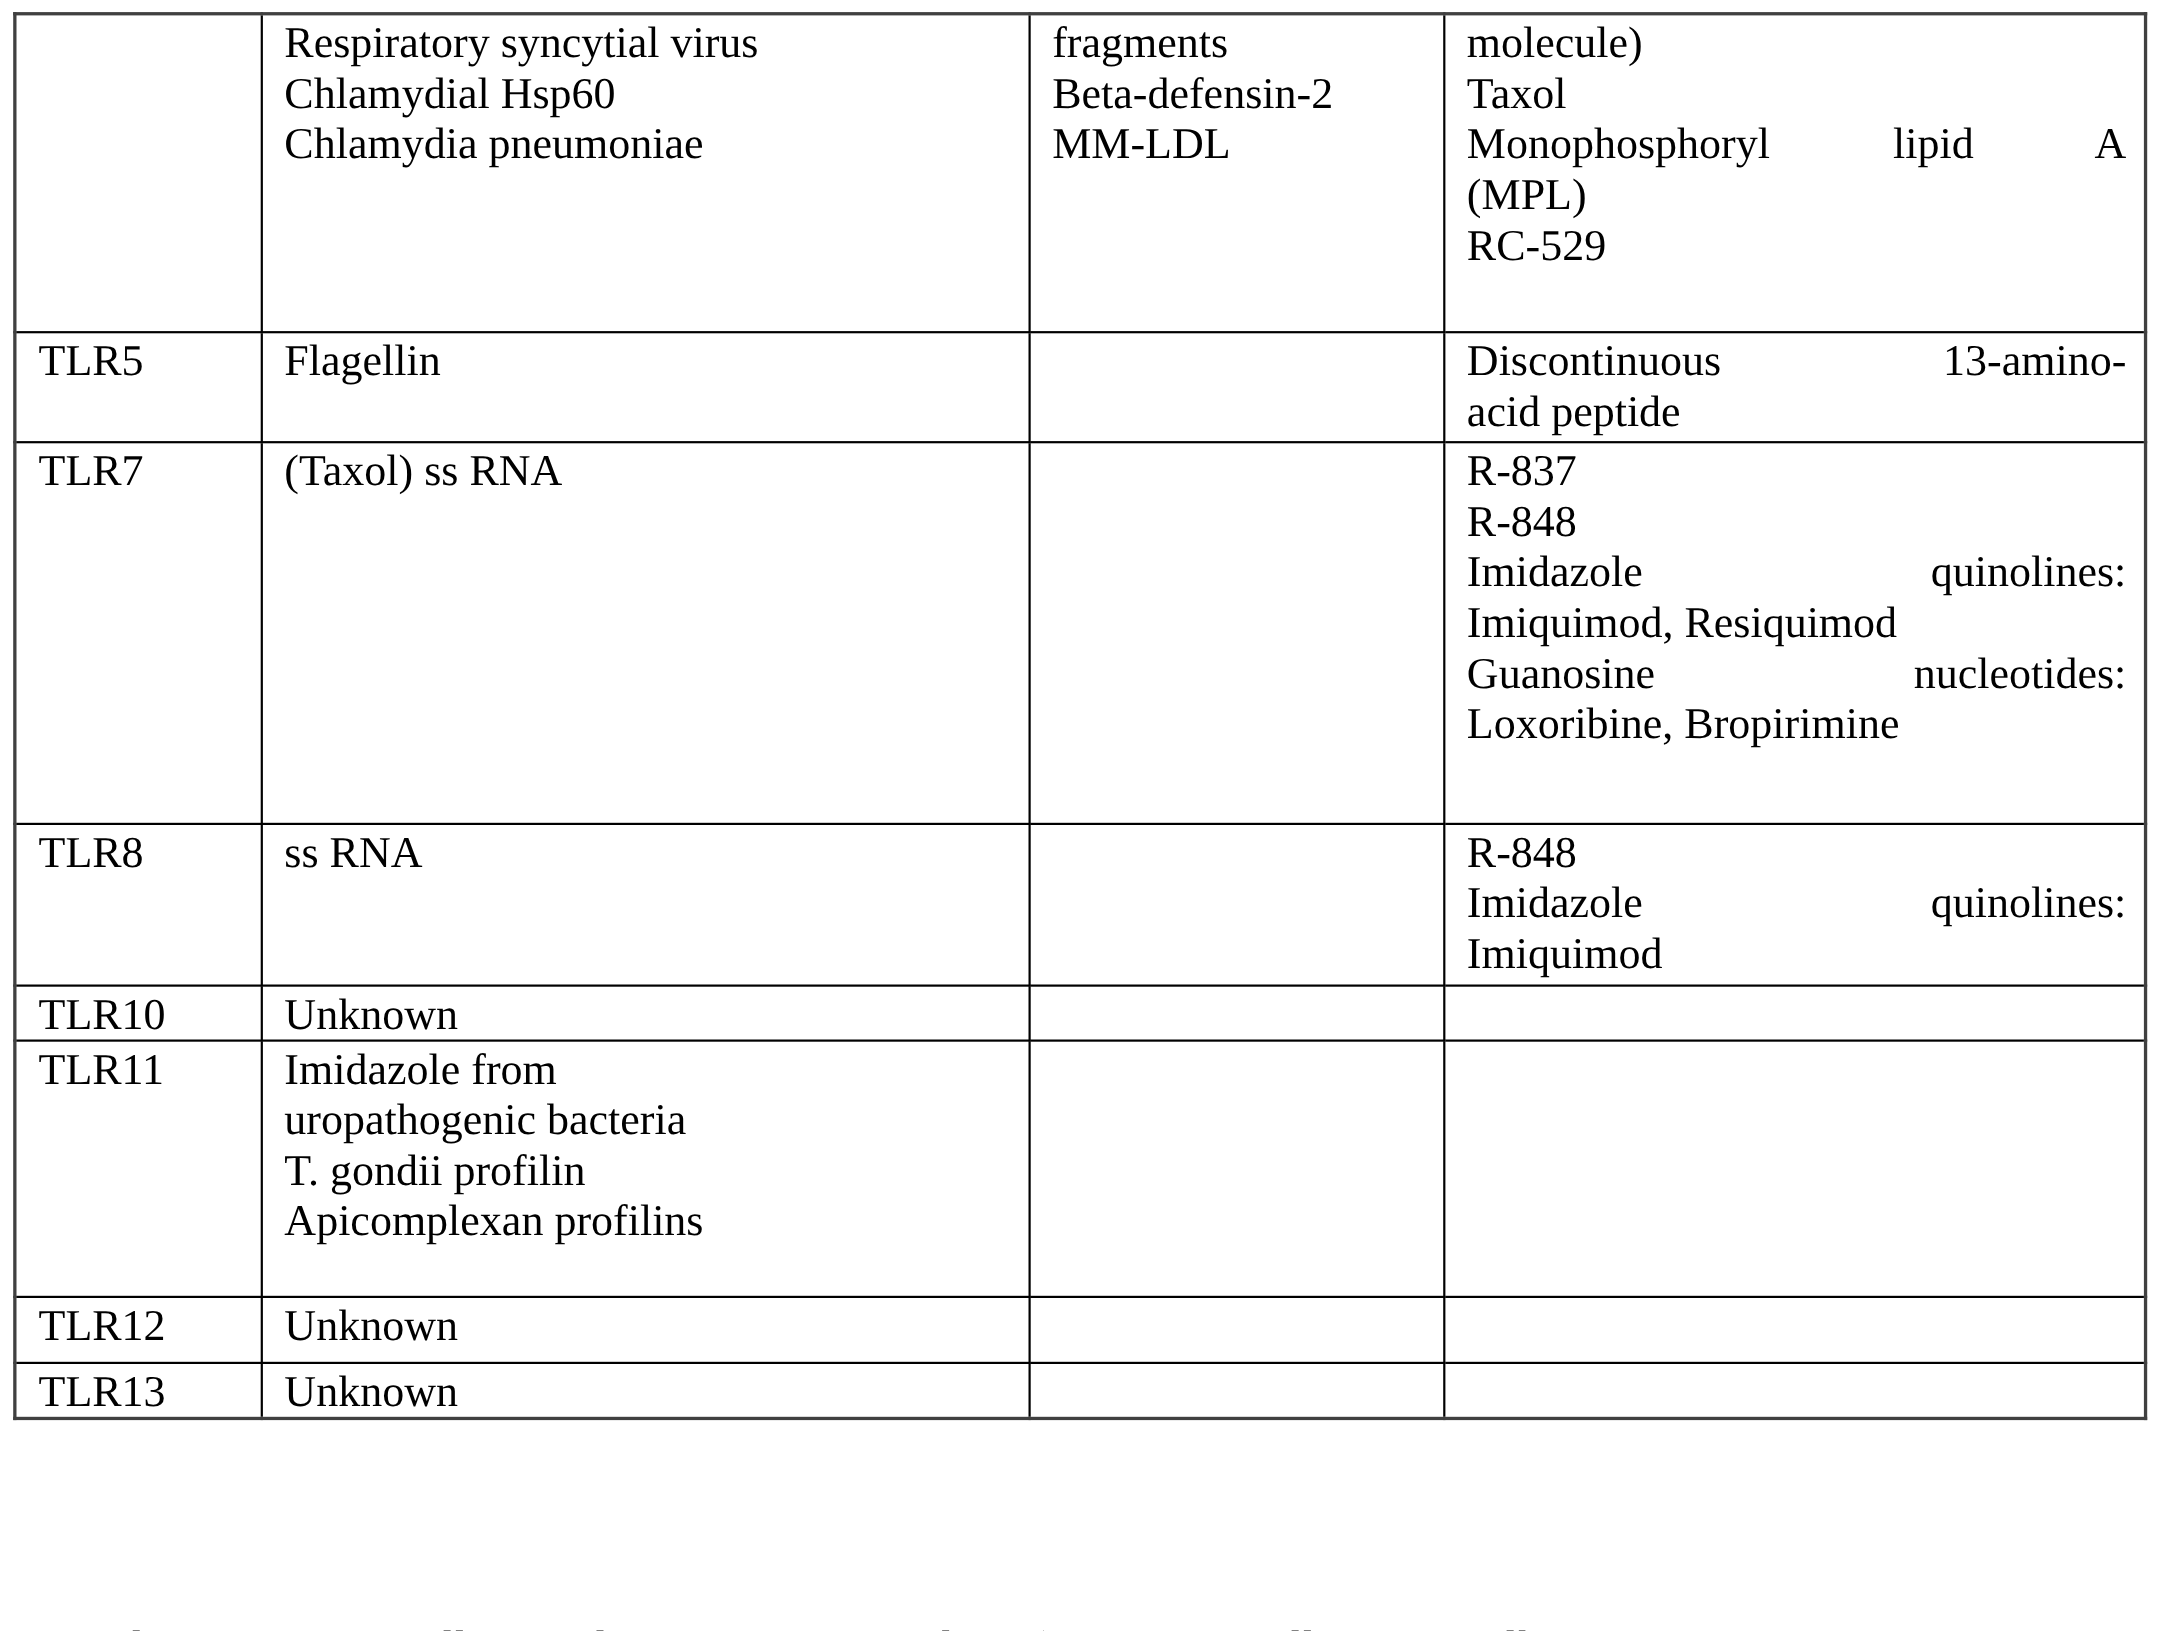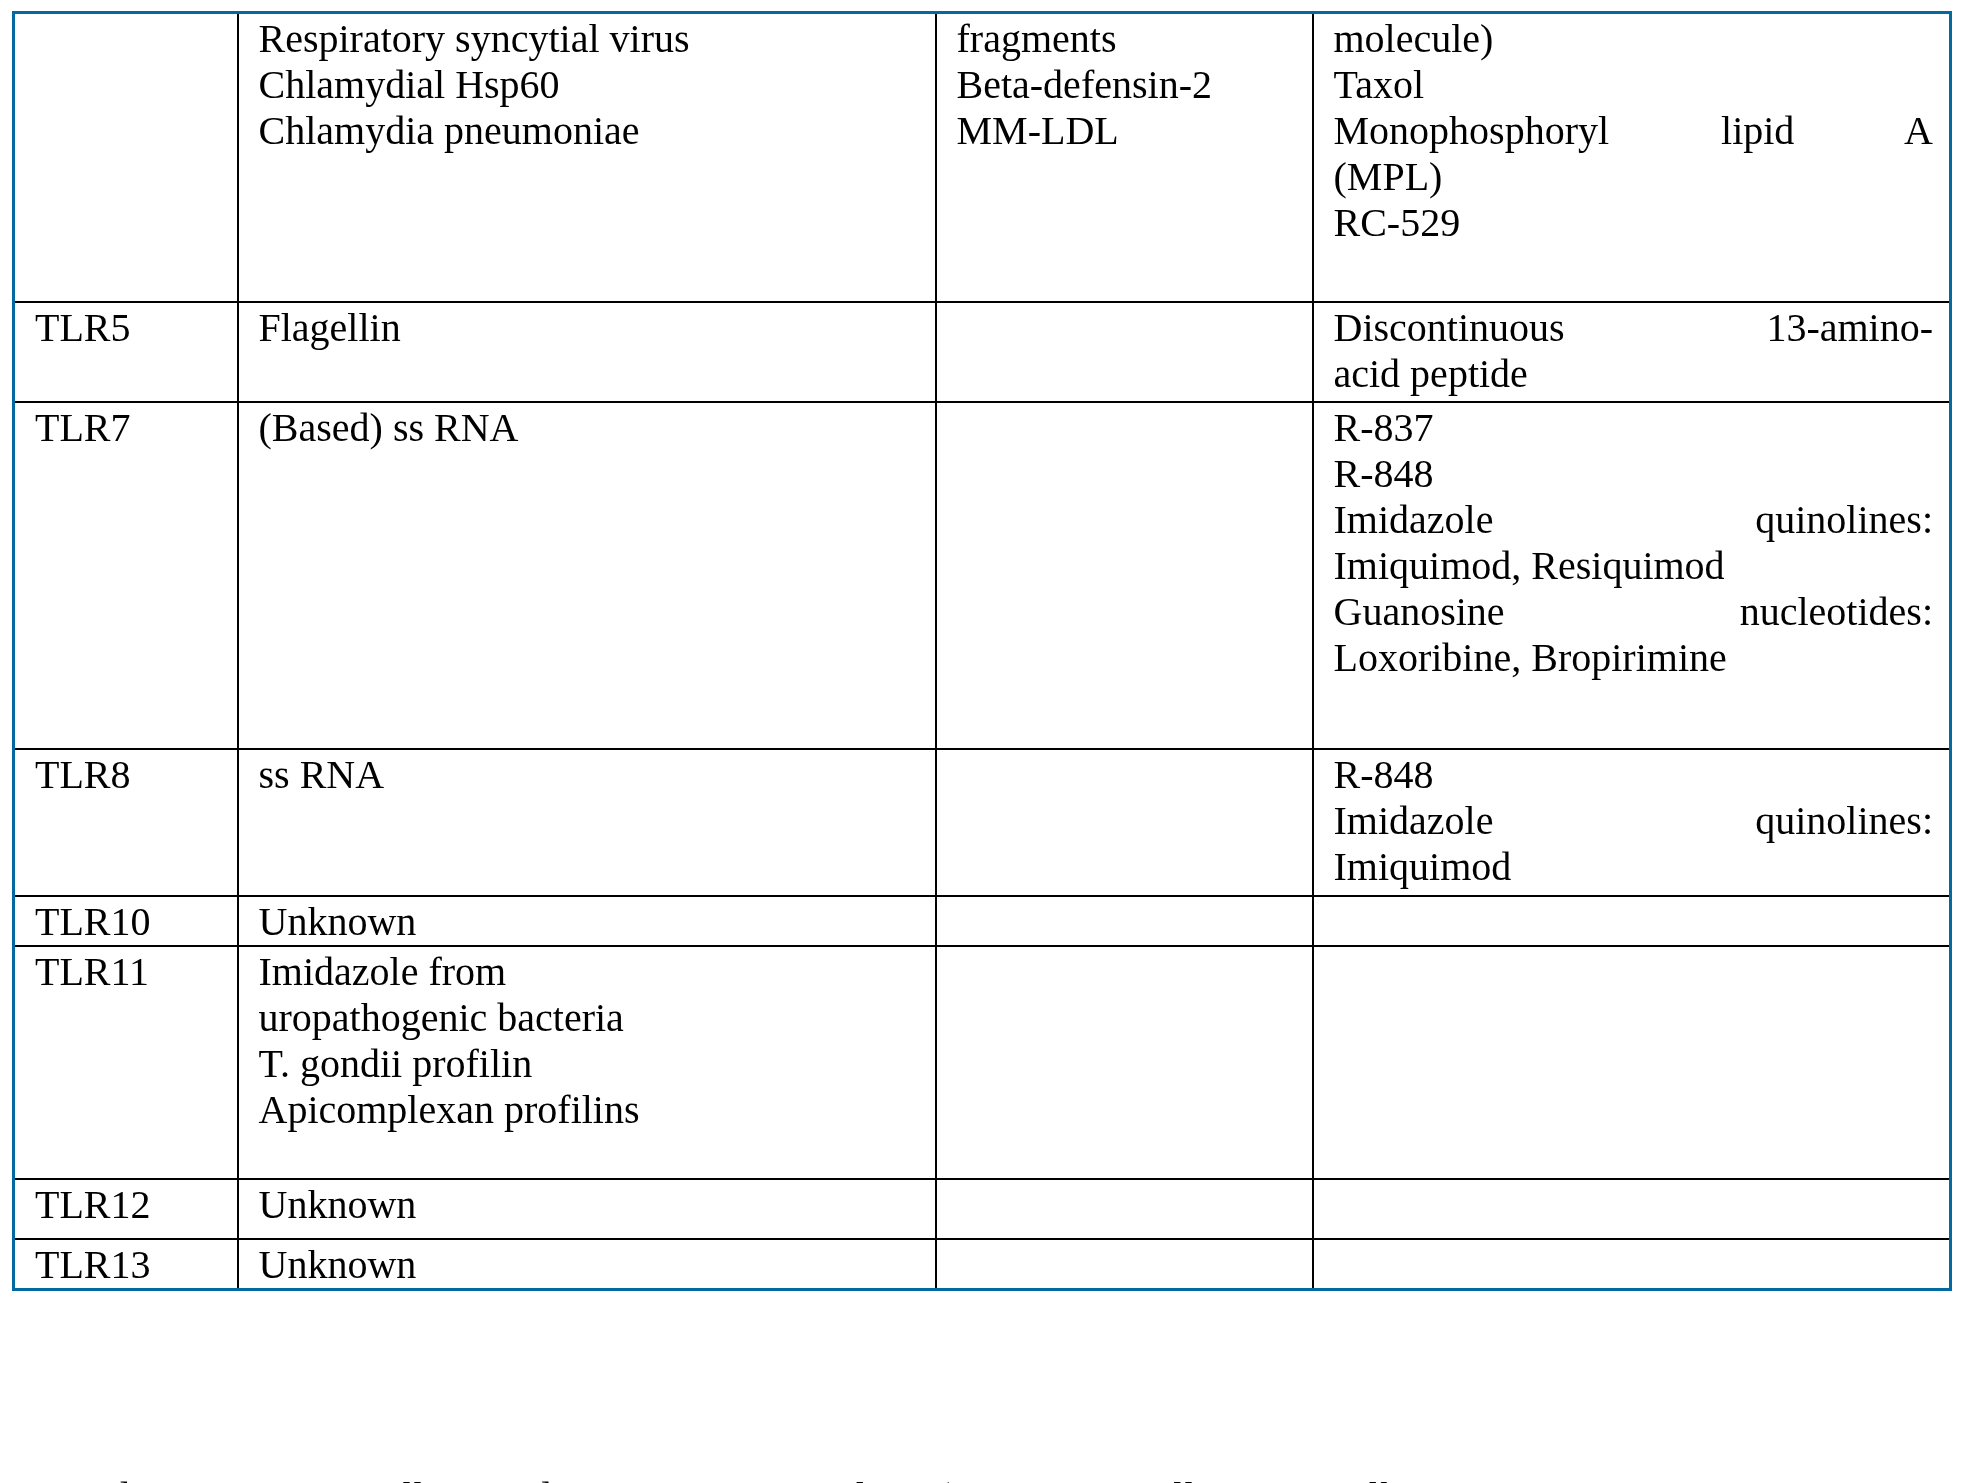--- a/index.html
+++ b/index.html
@@ -6,21 +6,21 @@
   body {
     width: 1963px; height: 1483px; overflow: hidden; position: relative;
     font-family: "Liberation Serif", "DejaVu Serif", serif;
     color: #000000;
   }
   #doc-table {
     position: absolute; left: 12px; top: 11px;
     border-collapse: collapse;
     table-layout: fixed;
     width: 1937px;
-    border: 3px solid #0369a1;
+    border: 3px solid #404040;
   }
   #doc-table td {
     border: 2px solid #000;
     vertical-align: top;
     font-size: 40px;
     line-height: 46px;
     padding: 2px 18px 0 20px;
     overflow: hidden;
   }
   #doc-table td.c0 { padding-left: 20px; }
@@ -76,21 +76,21 @@
         <td class="c3">
           <span class="line just">Discontinuous 13-amino-</span>
           <span class="line">acid peptide</span>
         </td>
       </tr>
       <tr style="height: 347px;">
         <td class="c0">
           <span class="line">TLR7</span>
         </td>
         <td class="c1">
-          <span class="line">(Based) ss RNA</span>
+          <span class="line">(Taxol) ss RNA</span>
         </td>
         <td class="c2"></td>
         <td class="c3">
           <span class="line">R-837</span>
           <span class="line">R-848</span>
           <span class="line just">Imidazole quinolines:</span>
           <span class="line">Imiquimod, Resiquimod</span>
           <span class="line just">Guanosine nucleotides:</span>
           <span class="line">Loxoribine, Bropirimine</span>
         </td>

